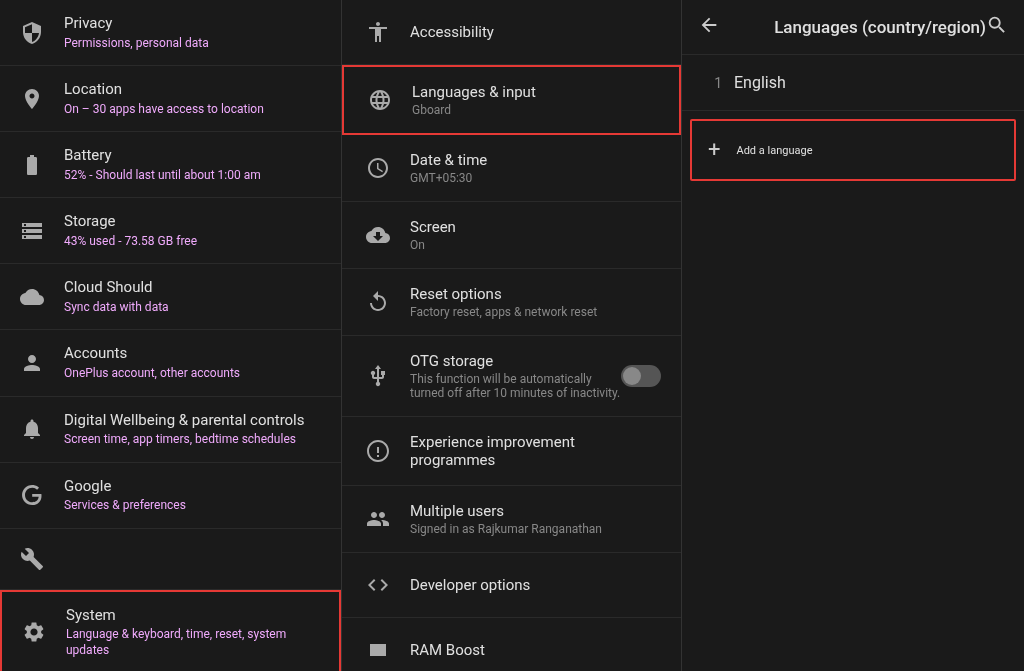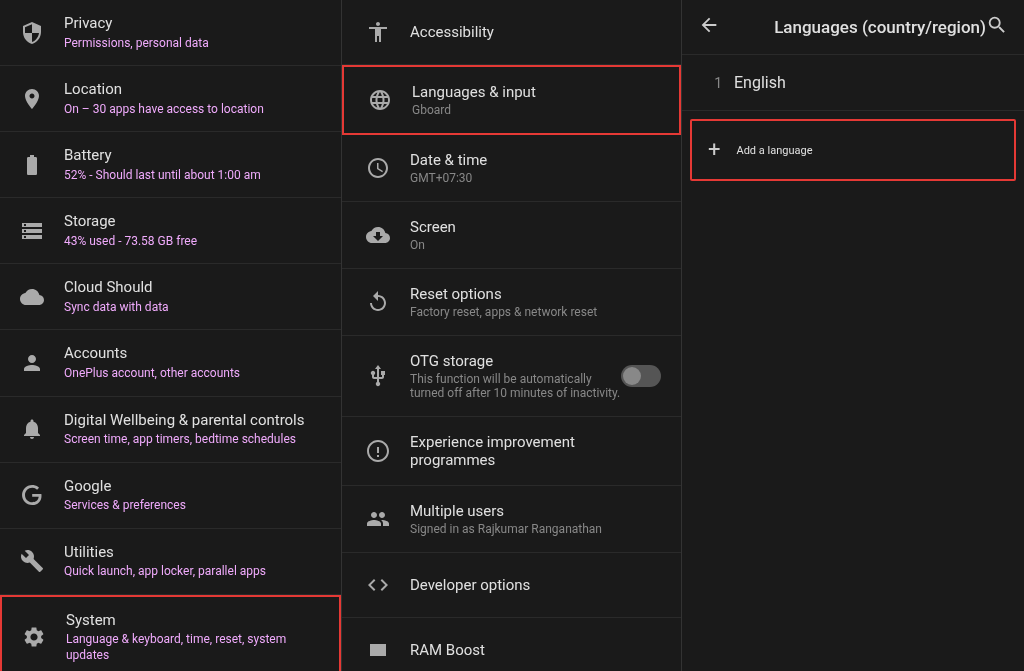--- a/index.html
+++ b/index.html
@@ -303,24 +303,20 @@
       <div class="item-title">Google</div>
       <div class="item-subtitle">Services &amp; preferences</div>
     </div>
   </div>
       <div class="settings-item">
     <div class="icon-wrap">
       <svg viewBox="0 0 24 24">
             <path d="M22.7 19l-9.1-9.1c.9-2.3.4-5-1.5-6.9-2-2-5-2.4-7.4-1.3L9 6 6 9 1.6 4.7C.4 7.1.9 10.1 2.9 12.1c1.9 1.9 4.6 2.4 6.9 1.5l9.1 9.1c.4.4 1 .4 1.4 0l2.3-2.3c.5-.4.5-1.1.1-1.4z"></path>
           </svg>
     </div>
-    <div class="text-wrap">
-      <div class="item-title">Utilities</div>
-      <div class="item-subtitle">Quick launch, app locker, parallel apps</div>
-    </div>
   </div>
       <div class="settings-item highlighted">
     <div class="icon-wrap">
       <svg viewBox="0 0 24 24">
             <path d="M19.14 12.94c.04-.3.06-.61.06-.94 0-.32-.02-.64-.07-.94l2.03-1.58c.18-.14.23-.41.12-.61l-1.92-3.32c-.12-.22-.37-.29-.59-.22l-2.39.96c-.5-.38-1.03-.7-1.62-.94l-.36-2.54c-.04-.24-.24-.41-.48-.41h-3.84c-.24 0-.43.17-.47.41l-.36 2.54c-.59.24-1.13.57-1.62.94l-2.39-.96c-.22-.08-.47 0-.59.22L2.74 8.87c-.12.21-.08.47.12.61l2.03 1.58c-.05.3-.09.63-.09.94s.02.64.07.94l-2.03 1.58c-.18.14-.23.41-.12.61l1.92 3.32c.12.22.37.29.59.22l2.39-.96c.5.38 1.03.7 1.62.94l.36 2.54c.05.24.24.41.48.41h3.84c.24 0 .44-.17.47-.41l.36-2.54c.59-.24 1.13-.56 1.62-.94l2.39.96c.22.08.47 0 .59-.22l1.92-3.32c.12-.22.07-.47-.12-.61l-2.01-1.58zM12 15.6c-1.98 0-3.6-1.62-3.6-3.6s1.62-3.6 3.6-3.6 3.6 1.62 3.6 3.6-1.62 3.6-3.6 3.6z"></path>
           </svg>
     </div>
     <div class="text-wrap">
       <div class="item-title">System</div>
       <div class="item-subtitle">Language &amp; keyboard, time, reset, system updates</div>
@@ -356,21 +352,21 @@
 
   </div>
       <div class="middle-item">
     <div class="icon-wrap">
       <svg viewBox="0 0 24 24">
             <path d="M11.99 2C6.47 2 2 6.48 2 12s4.47 10 9.99 10C17.52 22 22 17.52 22 12S17.52 2 11.99 2zM12 20c-4.42 0-8-3.58-8-8s3.58-8 8-8 8 3.58 8 8-3.58 8-8 8zm.5-13H11v6l5.25 3.15.75-1.23-4.5-2.67V7z"></path>
           </svg>
     </div>
     <div class="text-wrap">
       <div class="item-title">Date &amp; time</div>
-      <div class="item-subtitle">GMT+07:30</div>
+      <div class="item-subtitle">GMT+05:30</div>
     </div>
 
   </div>
       <div class="middle-item">
     <div class="icon-wrap">
       <svg viewBox="0 0 24 24">
             <path d="M19.35 10.04C18.67 6.59 15.64 4 12 4 9.11 4 6.6 5.64 5.35 8.04 2.34 8.36 0 10.91 0 14c0 3.31 2.69 6 6 6h13c2.76 0 5-2.24 5-5 0-2.64-2.05-4.78-4.65-4.96zM17 13l-5 5-5-5h3V9h4v4h3z"></path>
           </svg>
     </div>
     <div class="text-wrap">

